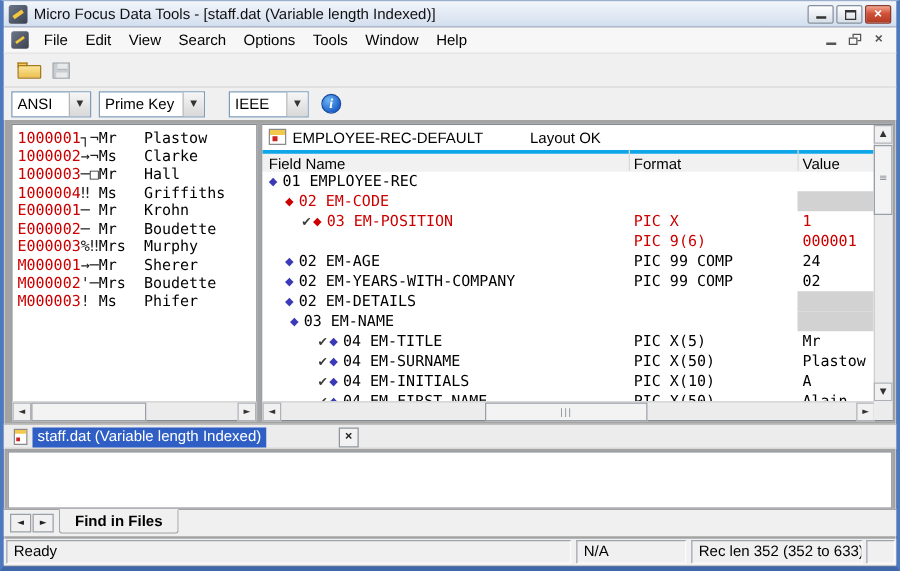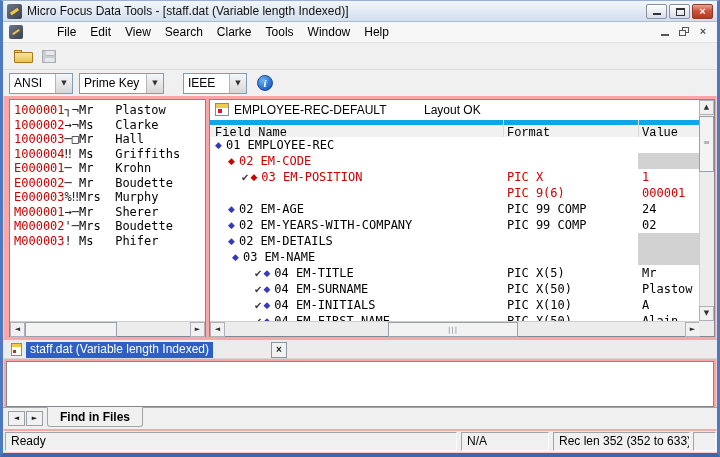--- a/index.html
+++ b/index.html
@@ -1,18 +1,18 @@
 <!DOCTYPE html>
 <html><head>
 <meta charset="utf-8">
 <style>
   * { margin:0; padding:0; box-sizing:border-box; }
   html,body { width:720px; height:457px; overflow:hidden; background:#fff;
     font-family:"Liberation Sans",sans-serif; font-size:12px; color:#000; }
-  .window { position:relative; width:720px; height:457px; background:#fca5a5;
+  .window { position:relative; width:720px; height:457px; background:#a3a3a3;
     border-left:3px solid #4c79bf; border-right:3px solid #4c79bf;
     border-bottom:4px solid #3f66a8; border-top:1px solid #9ab0d0;
     box-shadow: inset 0 0 0 1px rgba(255,255,255,.4), 0 0 0 1px #24477e; }
 
   
   .titlebar { position:absolute; left:0; top:0; width:714px; height:21px;
     background:linear-gradient(#f2f6fb,#d3deee); border-bottom:1px solid #aabbd4;
     display:flex; align-items:center; padding-left:4px; }
   .app-icon { width:15px; height:15px; border-radius:2px;
     background:linear-gradient(135deg,#6d7788,#3a4150); position:relative; flex:0 0 auto; }
@@ -97,22 +97,22 @@
     background:#fff; border:1px solid #828790; }
   .rec-header { position:absolute; left:0; top:0; width:489px; height:20px; background:#fff;text-align:center; }
   .rec-icon { position:absolute; left:5px; top:3px; width:14px; height:13px;
     background:#fff; border:1px solid #8a8a8a; }
   .rec-icon::before { content:""; position:absolute; left:0; top:0; right:0; height:4px; background:#f2c94c; }
   .rec-icon::after { content:""; position:absolute; left:2px; bottom:2px; width:4px; height:4px; background:#cc2222; }
   .rec-name { position:absolute; left:24px; top:3px; white-space:nowrap; }
   .layout-ok { position:absolute; left:214px; top:3px; }
 
   .grid-header { position:absolute; left:0; top:20px; width:489px; height:18px; background:#f1f1f1;
-    border-bottom:1px solid #c6c6c6; border-top:5px solid #0ea5e9;
-    font-family:Liberation Mono, monospace; }
+    border-bottom:1px solid #c6c6c6; border-top:3px solid #0ea5e9;
+    font-family:Liberation Sans, sans-serif; }
   .gh { position:absolute; top:1px; white-space:nowrap; }
   .gh1 { left:5px; } .gh2 { left:297px; } .gh3 { left:432px; }
   .col-line { position:absolute; top:20px; bottom:16px; width:1px; background:#d9d9d9; }
   .cl1 { left:293px; } .cl2 { left:428px; }
 
   .grid-body { position:absolute; left:0; top:37px; width:489px; height:184px; overflow:hidden;
     font-family:"DejaVu Sans Mono","DejaVu Sans",monospace; background:#fff; }
   .grid-row { position:relative; height:16px; line-height:16px; }
   .cell { position:absolute; top:0; height:100%; white-space:pre; overflow:hidden; }
   .c1 { left:0; width:293px; }
@@ -184,26 +184,26 @@
           <span class="g-max"></span>
         </div>
       <div class="win-btn close">
           <span class="g-close">×</span>
         </div>
     </div>
   </div>
 
   <div class="menubar">
     <div class="menu-appicon"></div>
-    <span style="display:flex;margin-left:22px;">
+    <span style="display:flex;">
         <span class="menu-item">File</span>
         <span class="menu-item">Edit</span>
         <span class="menu-item">View</span>
         <span class="menu-item">Search</span>
-        <span class="menu-item">Clarke</span>
+        <span class="menu-item">Options</span>
         <span class="menu-item">Tools</span>
         <span class="menu-item">Window</span>
         <span class="menu-item">Help</span>
       </span>
     <div class="mdi-btns">
       <div class="mdi-btn">
           <span class="mg-min"></span>
         </div>
       <div class="mdi-btn">
           <span class="mg-rst1"></span>

